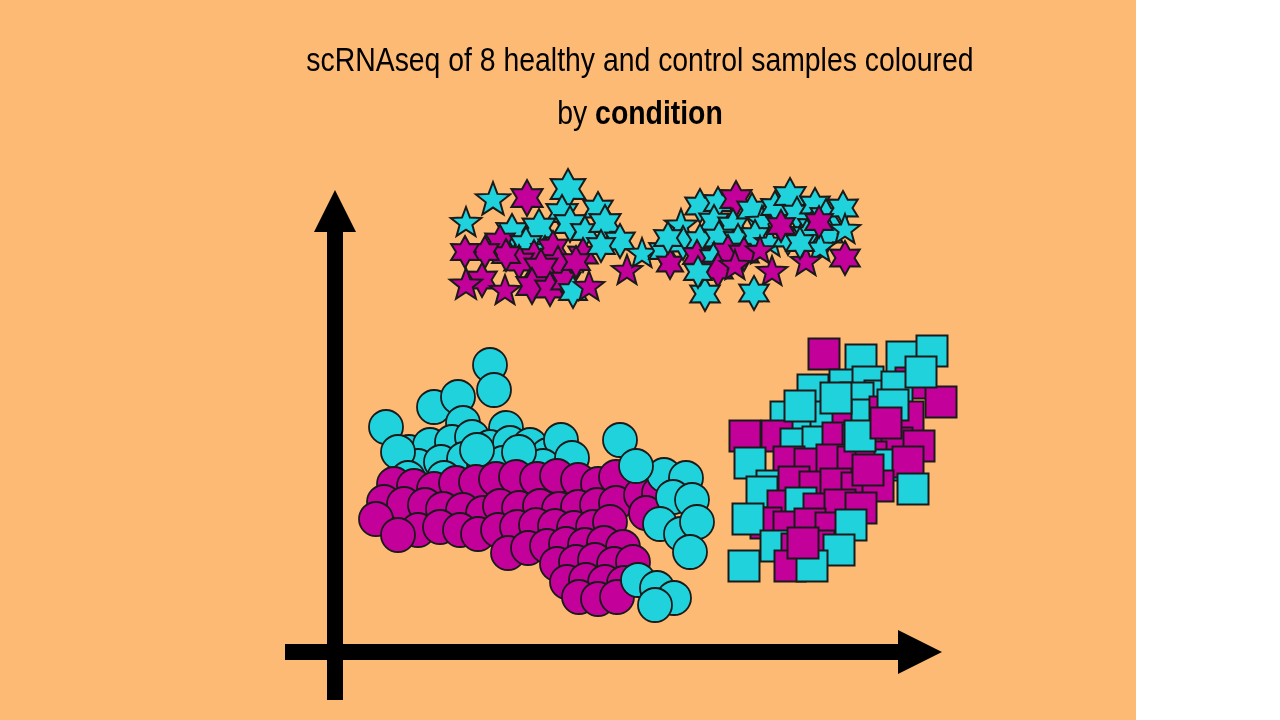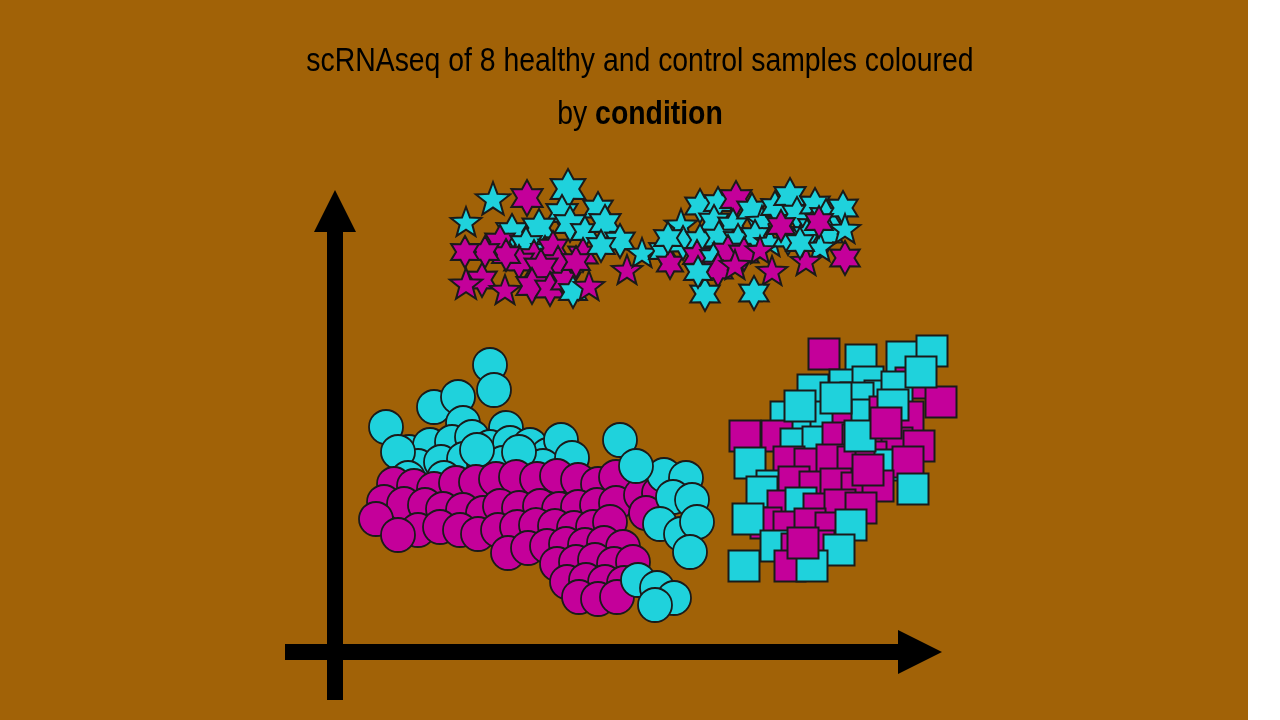--- a/index.html
+++ b/index.html
@@ -2,23 +2,23 @@
 <html><head>
 <meta charset="utf-8">
 <style>
   html, body {
     margin: 0;
     padding: 0;
     background: #ffffff;
   }
   #stage {
     position: relative;
-    width: 1248px;
+    width: 1136px;
     height: 720px;
-    background: #a16207;
+    background: #fdba74;
     overflow: hidden;
     font-family: "Liberation Sans", sans-serif;
   }
 
   
   #title-block {
     position: absolute;
     left: 0;
     top: 33px;
     width: 1280px;

